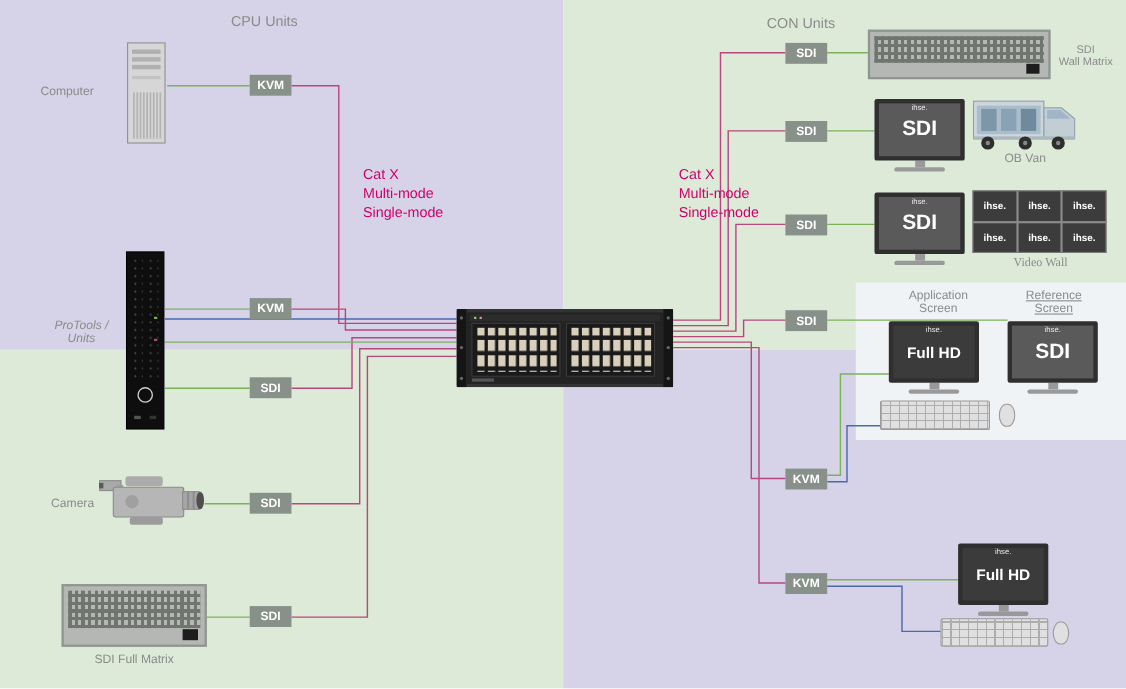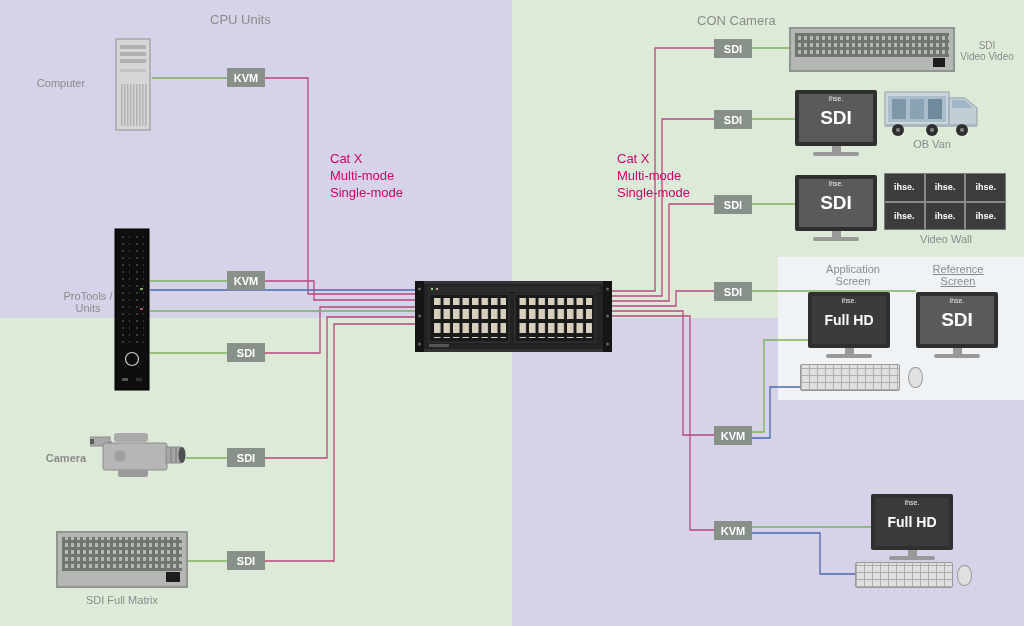--- a/index.html
+++ b/index.html
@@ -102,21 +102,21 @@
     <polyline class="g" points="752,291 916,291"></polyline>
     <polyline class="g" points="752,432 764,432 764,340 808,340"></polyline>
     <polyline class="g" points="752,527 871,527"></polyline>
 
     <polyline class="b" points="150,290 415,290"></polyline>
     <polyline class="b" points="752,438 770,438 770,387 800,387"></polyline>
     <polyline class="b" points="752,533 820,533 820,574 855,574"></polyline>
   </svg>
 
   <div class="hdr" style="left:210px; top:12px;">CPU Units</div>
-  <div class="hdr" style="left:697px; top:13px;">CON Camera</div>
+  <div class="hdr" style="left:697px; top:13px;">CON Units</div>
 
   <div class="cable" style="left:330px; top:150px;">
     <div>Cat X</div>
     <div>Multi-mode</div>
     <div>Single-mode</div>
   </div>
   <div class="cable" style="left:617px; top:150px;">
     <div>Cat X</div>
     <div>Multi-mode</div>
     <div>Single-mode</div>
@@ -154,41 +154,41 @@
       <rect x="1" y="1" width="34" height="161" fill="#0e0e0e" stroke="#000"></rect>
       <rect x="6" y="8" width="10" height="108" fill="url(#ptdots)"></rect>
       <rect x="20" y="8" width="10" height="108" fill="url(#ptdots)"></rect>
       <rect x="26" y="60" width="3" height="2" fill="#7fae4f"></rect>
       <rect x="26" y="80" width="3" height="2" fill="#a84f6e"></rect>
       <circle cx="18" cy="131" r="6.5" fill="none" stroke="#cfcfcf" stroke-width="1.2"></circle>
       <rect x="8" y="150" width="6" height="3" fill="#555"></rect>
       <rect x="22" y="150" width="6" height="3" fill="#333"></rect>
     </svg>
   </div>
-  <div class="devlabel" style="left:52px; top:290px; width:72px;">
+  <div class="devlabel" style="left:38px; top:290px; width:72px;font-style:italic;">
     <span>ProTools /</span>
     <span>Units</span>
   </div>
 
   <div class="dev" style="left:90px; top:430px; width:100px; height:52px;">
     <svg width="100" height="52">
       <rect x="24" y="3" width="34" height="9" rx="3" fill="#ababab"></rect>
       <rect x="0" y="7" width="20" height="9" fill="#a9a9a9" stroke="#8a8a8a"></rect>
       <rect x="0" y="9" width="4" height="5" fill="#5a5a5a"></rect>
       <rect x="16" y="11" width="6" height="6" fill="#9d9d9d"></rect>
       <rect x="13" y="13" width="64" height="27" rx="2" fill="#b6b6b6" stroke="#8a8a8a"></rect>
       <circle cx="30" cy="26" r="6" fill="#a0a0a0"></circle>
       <rect x="76" y="17" width="15" height="16" fill="#a6a6a6" stroke="#8a8a8a"></rect>
       <rect x="80" y="17" width="2" height="16" fill="#8f8f8f"></rect>
       <rect x="85" y="17" width="2" height="16" fill="#8f8f8f"></rect>
       <ellipse cx="92" cy="25" rx="3.5" ry="8" fill="#4f4f4f"></ellipse>
       <rect x="28" y="40" width="30" height="7" rx="2" fill="#9b9b9b"></rect>
     </svg>
   </div>
-  <div class="devlabel" style="left:36px; top:452px; width:60px;font-weight:bold;">Camera</div>
+  <div class="devlabel" style="left:36px; top:452px; width:60px;">Camera</div>
 
   <div class="rack" style="left:56px; top:531px; width:132px; height:57px;">
     <div class="portgrid" style="height:34px;"></div>
     <div class="psu" style="right:6px; bottom:4px; width:14px; height:10px;"></div>
   </div>
   <div class="devlabel" style="left:58px; top:594px; width:128px;">SDI Full Matrix</div>
 
   <div class="cbox" style="left:227px; top:68px;">KVM</div>
   <div class="cbox" style="left:227px; top:271px;">KVM</div>
   <div class="cbox" style="left:227px; top:343px;">SDI</div>
@@ -229,21 +229,21 @@
   <div class="cbox" style="left:714px; top:282px;">SDI</div>
   <div class="cbox" style="left:714px; top:426px;">KVM</div>
   <div class="cbox" style="left:714px; top:521px;">KVM</div>
 
   <div class="rack" style="left:789px; top:27px; width:166px; height:45px;">
     <div class="portgrid" style="height:24px;"></div>
     <div class="psu" style="right:8px; bottom:3px; width:12px; height:9px;"></div>
   </div>
   <div class="devlabel small-label" style="left:956px; top:40px; width:62px;">
     <span>SDI</span>
-    <span>Video Video</span>
+    <span>Wall Matrix</span>
   </div>
 
   <div class="monitor sdi-mon" style="left:795px; top:90px;">
     <div class="bezel">
       <div class="screen">
         <span class="brand">ihse.</span>
         <span class="mon-label">SDI</span>
       </div>
     </div>
     <div class="neck"></div>
@@ -282,21 +282,21 @@
   </div>
 
   <div class="vwall">
     <div class="vtile">ihse.</div>
     <div class="vtile">ihse.</div>
     <div class="vtile">ihse.</div>
     <div class="vtile">ihse.</div>
     <div class="vtile">ihse.</div>
     <div class="vtile">ihse.</div>
   </div>
-  <div class="devlabel" style="left:914px; top:233px; width:64px;">Video Wall</div>
+  <div class="devlabel" style="left:914px; top:233px; width:64px;font-family:Liberation Serif, serif;">Video Wall</div>
 
   <div class="devlabel" style="left:813px; top:263px; width:80px;">
     <span>Application</span>
     <span>Screen</span>
   </div>
   <div class="devlabel" style="left:918px; top:263px; width:80px;text-decoration:underline;">
     <span>Reference</span>
     <span>Screen</span>
   </div>
 

